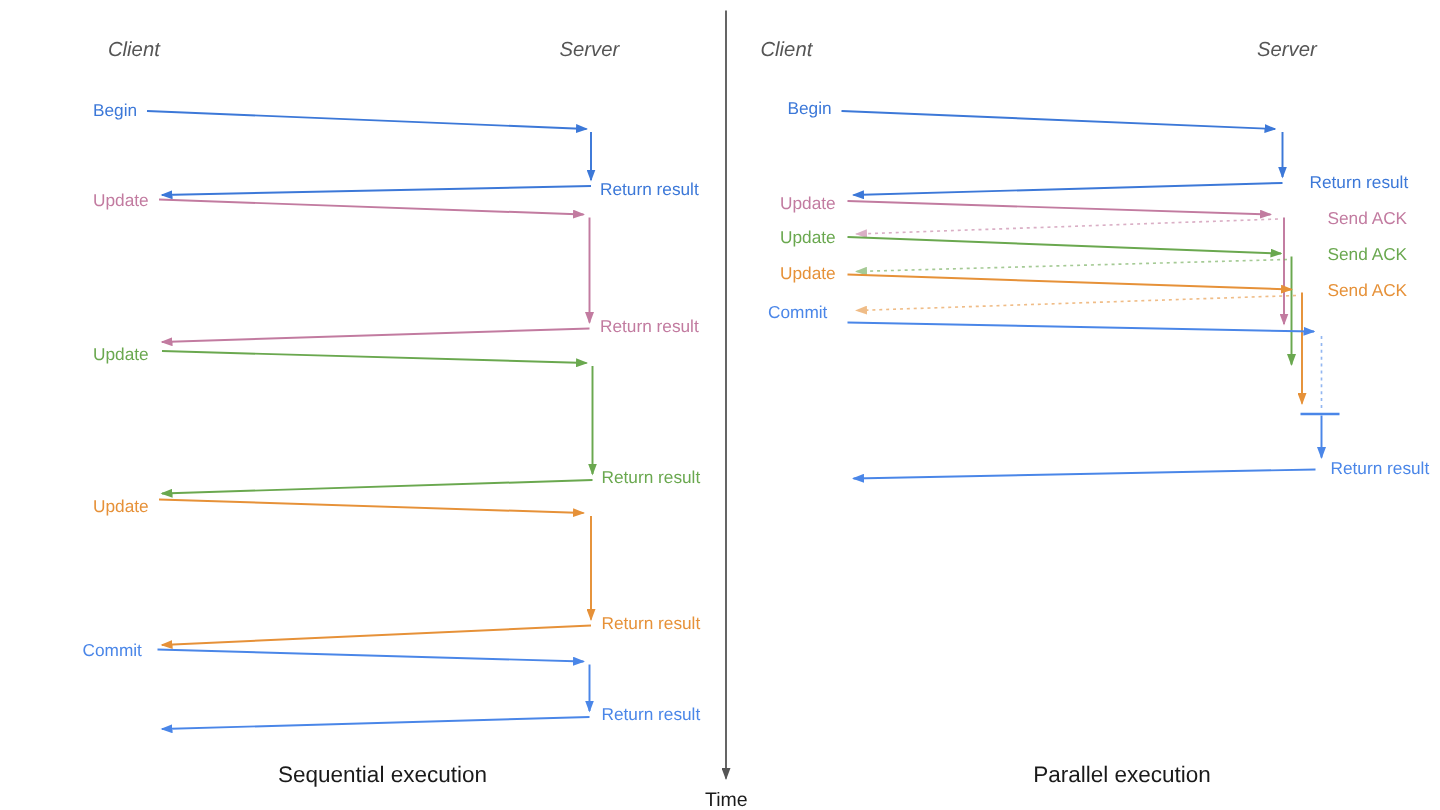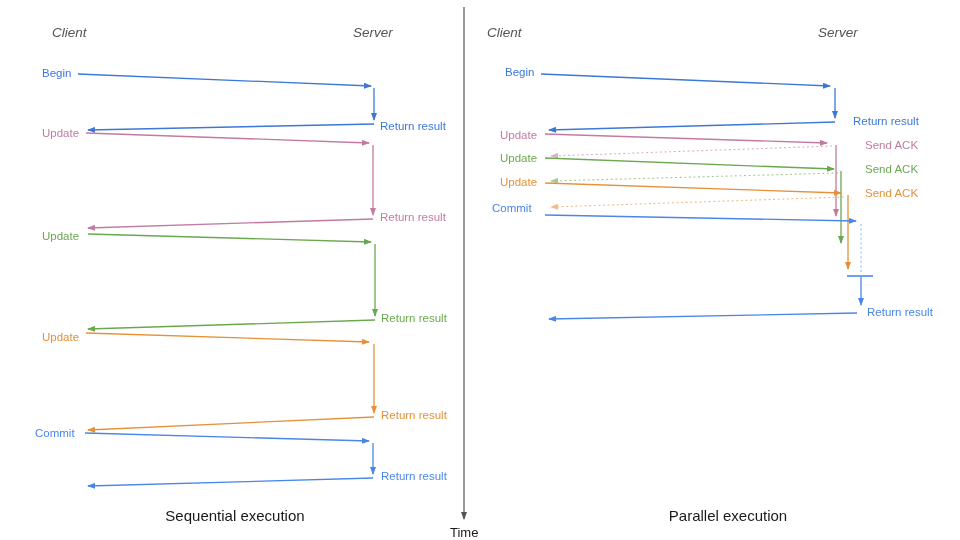--- a/index.html
+++ b/index.html
@@ -4,21 +4,21 @@
 <style>
   html, body {
     margin: 0;
     padding: 0;
     width: 960px;
     height: 540px;
     background: #ffffff;
     overflow: hidden;
     font-family: "Liberation Sans", sans-serif;
   }
-  .canvas-wrap { position: relative; width: 916px; height: 540px; }
+  .canvas-wrap { position: relative; width: 916px; height: 540px; margin-left: 20px; }
   svg text { font-family: "Liberation Sans", sans-serif; }
   .hdr  { font-size: 13.5px; font-style: italic; }
   .lbl  { font-size: 11.5px; }
   .ttl  { font-size: 15px; }
   .time { font-size: 13px; }
 </style>
 </head>
 <body>
 
 <div class="canvas-wrap">

